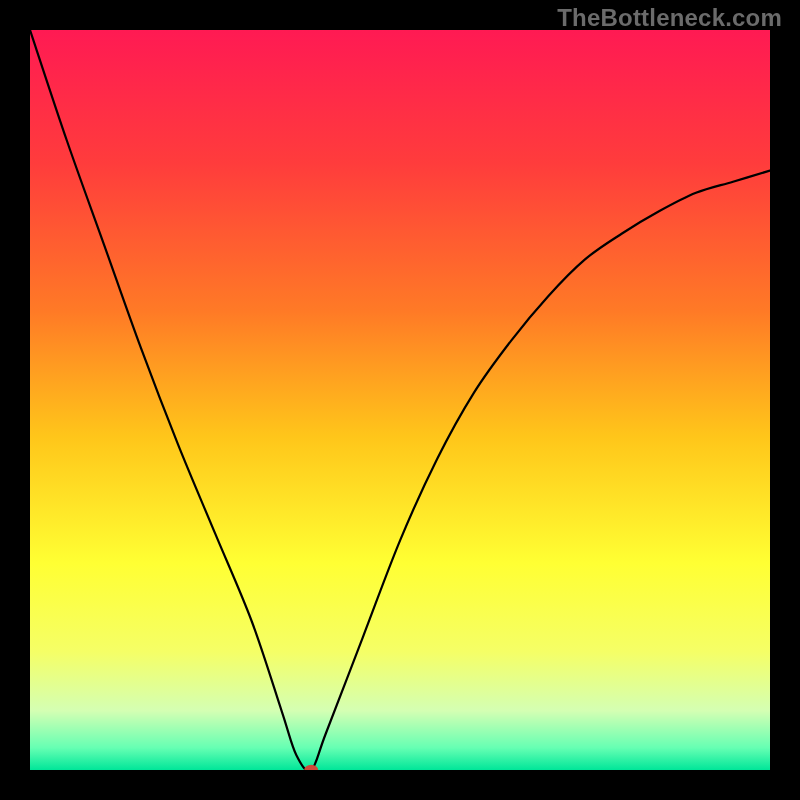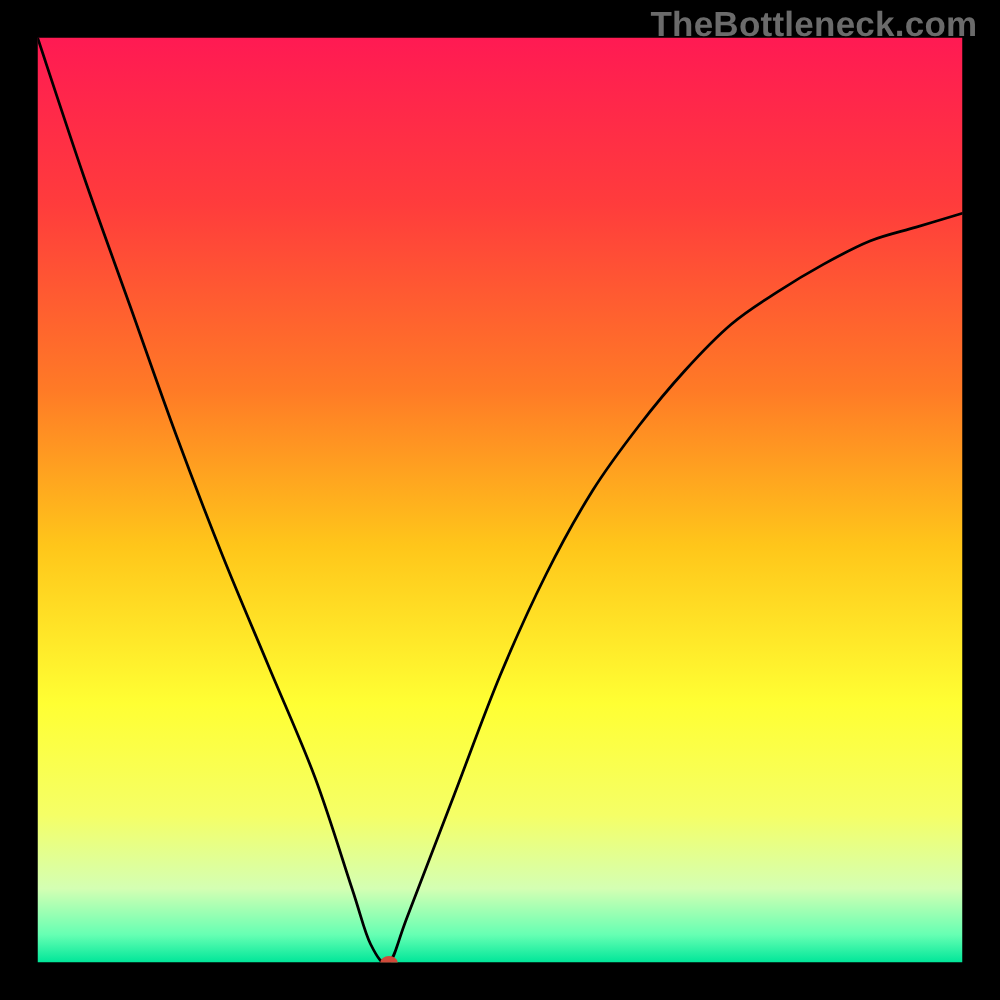--- a/index.html
+++ b/index.html
@@ -14,21 +14,21 @@
   .frame {
     position: relative;
     width: 800px;
     height: 800px;
     background: #000;
   }
   .watermark {
     position: absolute;
     top: 4px;
     right: 18px;
-    font-size: 28px;
+    font-size: 24px;
     font-weight: 600;
     color: #6b6b6b;
     letter-spacing: 0.2px;
     z-index: 10;
   }
   .plot {
     position: absolute;
     left: 30px;   
     top: 30px;    
     width: 740px; 

